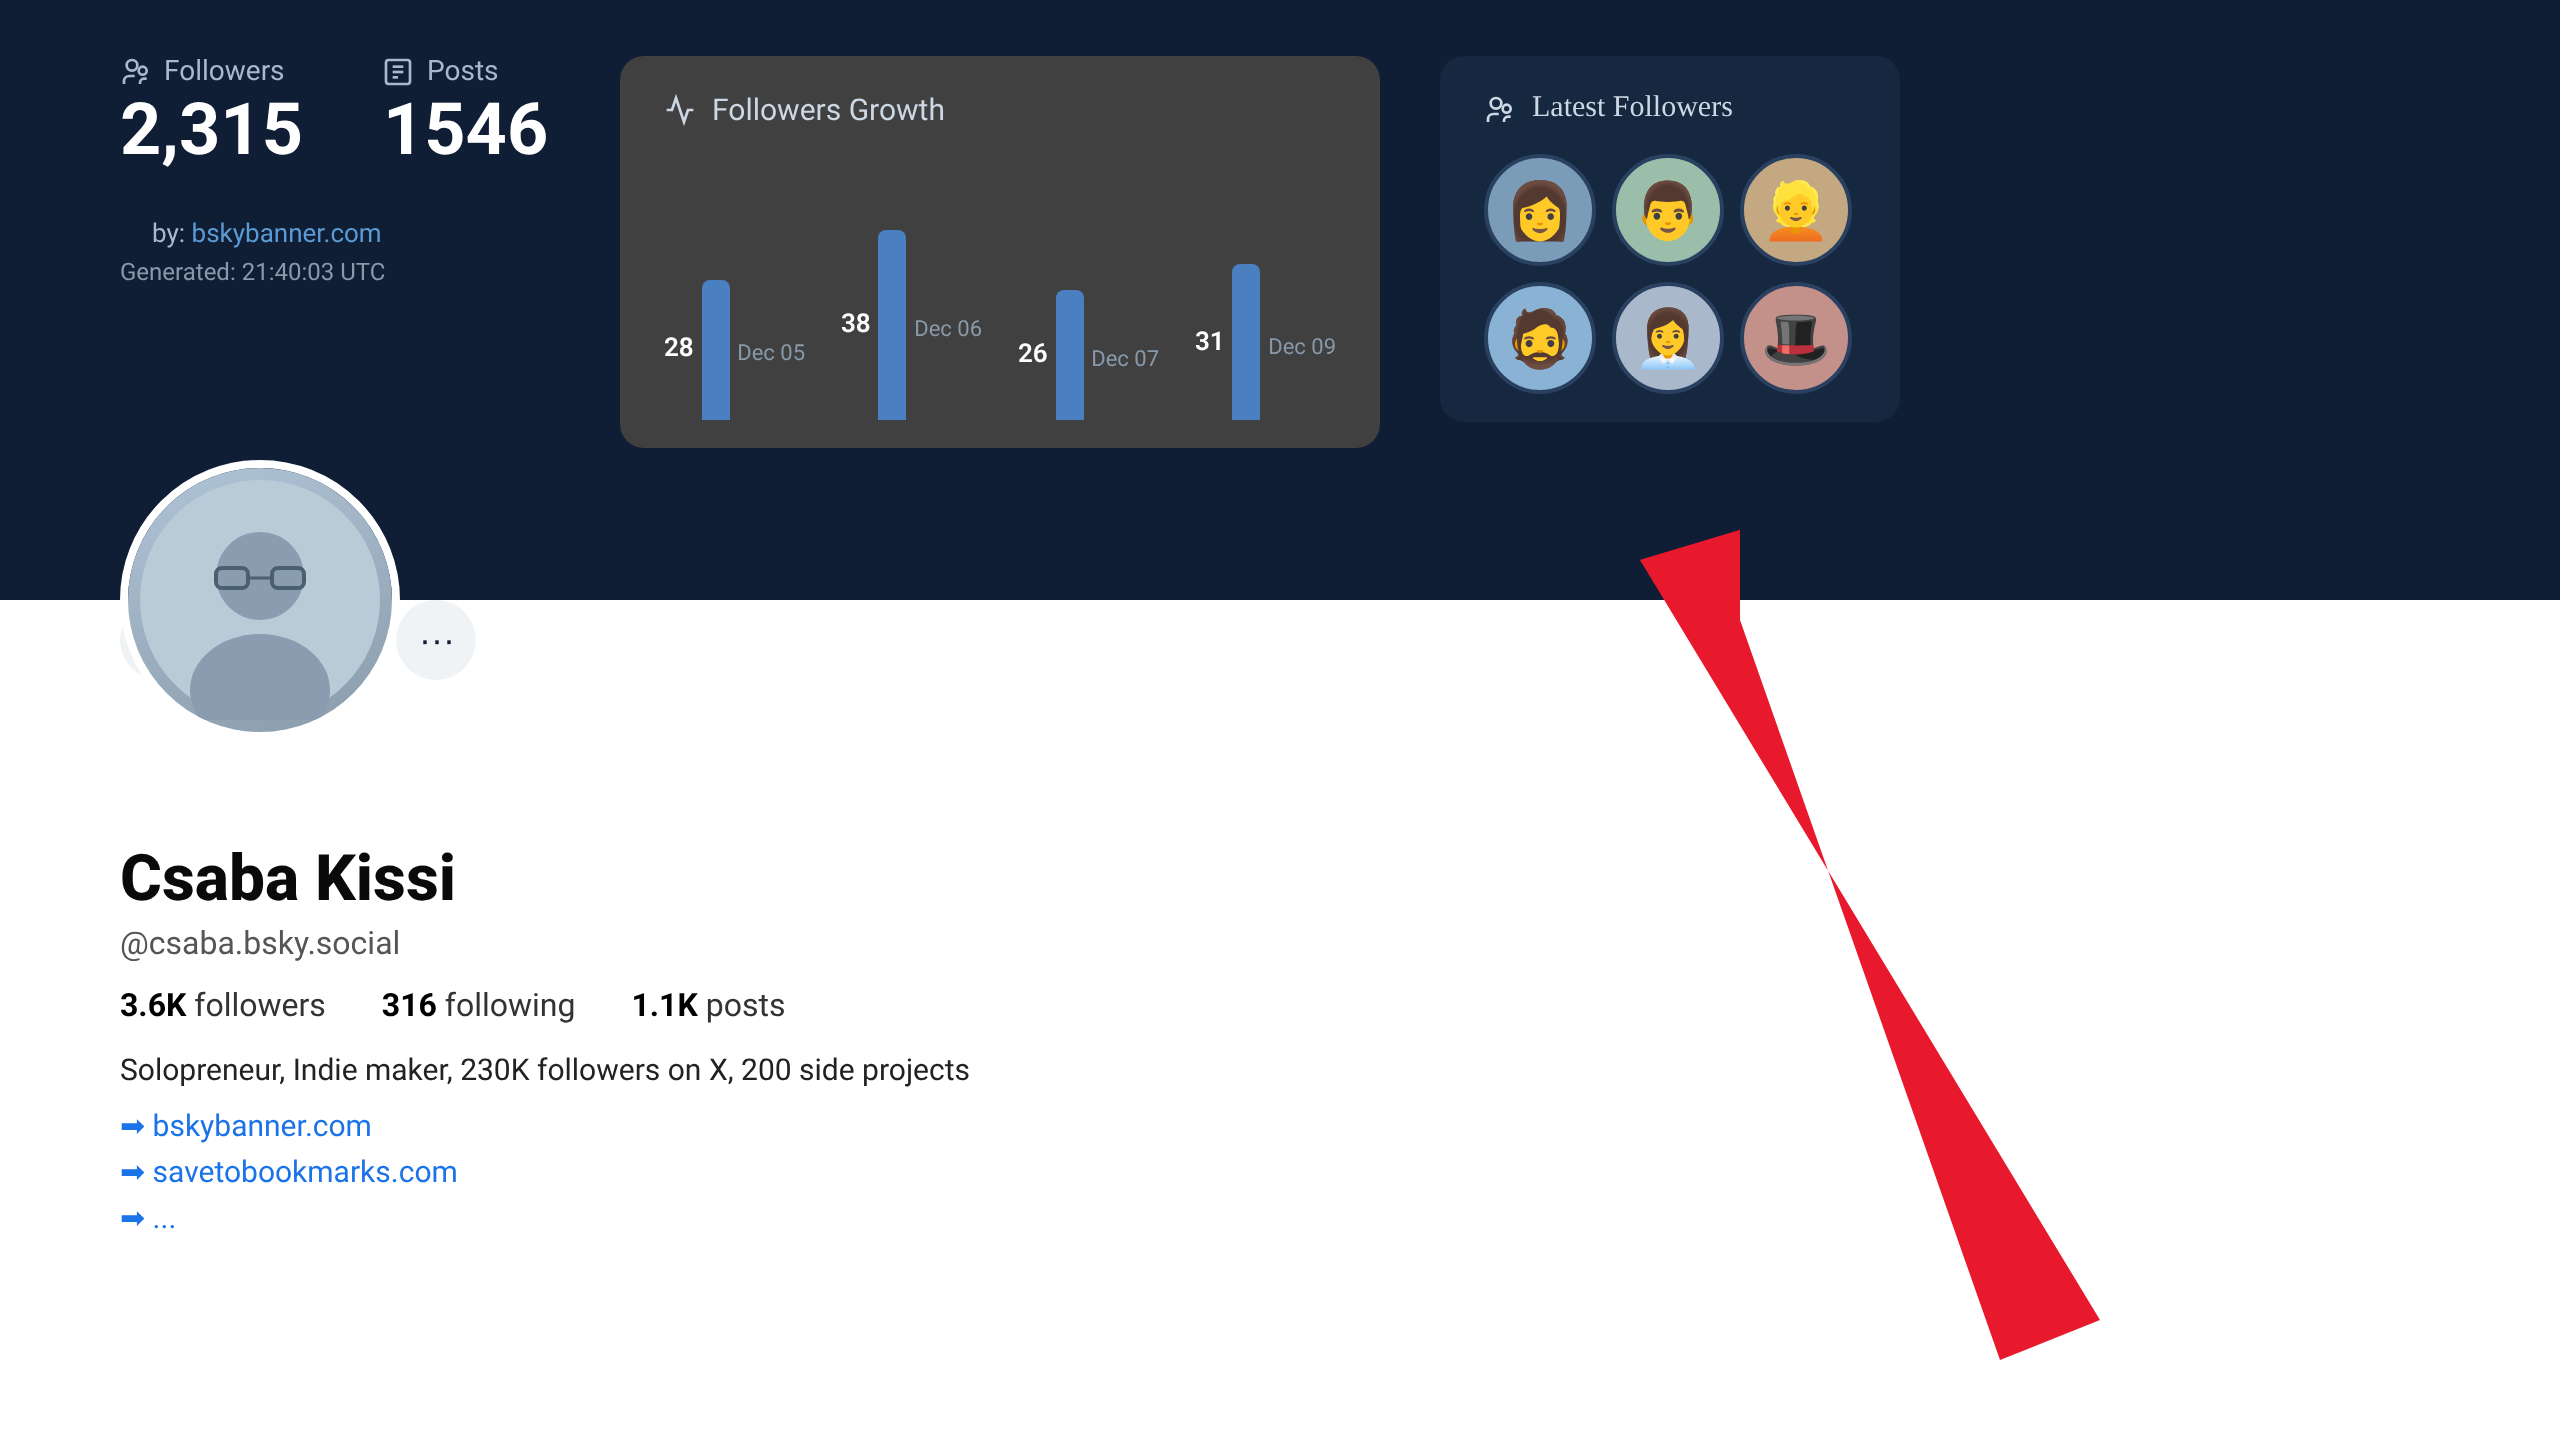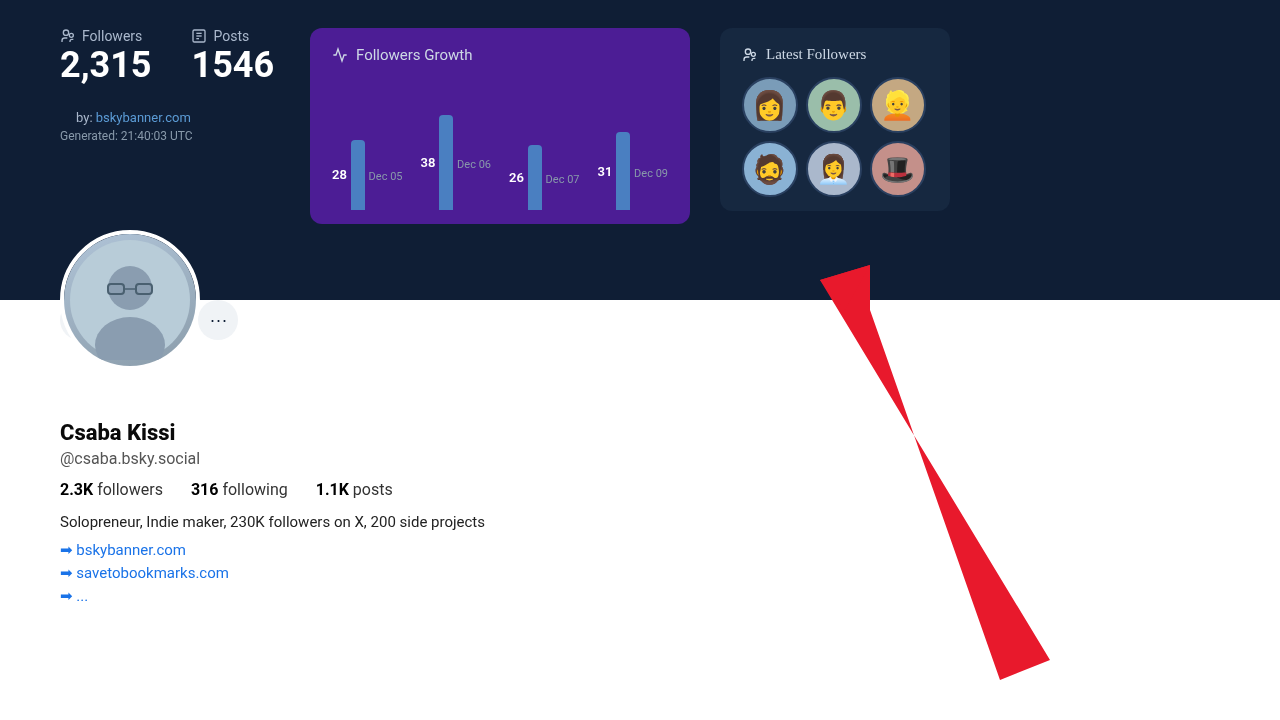--- a/index.html
+++ b/index.html
@@ -63,21 +63,21 @@
       text-decoration: none;
     }
     .generated-line {
       font-size: 12px;
       color: #8899aa;
       margin-top: 4px;
     }
 
     
     .chart-block {
-      background: #4c1d95;
+      background: #404040;
       border-radius: 12px;
       padding: 18px 22px 14px 22px;
       flex: 1;
       max-width: 380px;
       text-align: right;
     }
     .chart-title {
       font-size: 15px;
       color: #cdd8e5;
       margin-bottom: 16px;
@@ -208,21 +208,21 @@
       font-size: 18px;
       color: #0f1e35;
       cursor: pointer;
       display: flex;
       align-items: center;
       justify-content: center;
     }
 
     
     .profile-name {
-      font-size: 22px;
+      font-size: 32px;
       font-weight: 800;
       color: #0a0a0a;
       margin-top: 80px;
       margin-bottom: 4px;
     }
     .profile-handle {
       font-size: 16px;
       color: #555;
       margin-bottom: 12px;
     }
@@ -373,21 +373,21 @@
 
     <div class="action-row">
       <button class="edit-profile-btn">Edit Profile</button>
       <button class="more-btn">···</button>
     </div>
 
     <div class="profile-name">Csaba Kissi</div>
     <div class="profile-handle">@csaba.bsky.social</div>
 
     <div class="profile-stats">
-      <strong>2.3K</strong>
+      <strong>3.6K</strong>
       <span>followers</span>
       <span class="stat-sep"></span>
       <strong>316</strong>
       <span>following</span>
       <span class="stat-sep"></span>
       <strong>1.1K</strong>
       <span>posts</span>
     </div>
 
     <div class="profile-bio">Solopreneur, Indie maker, 230K followers on X, 200 side projects</div>

